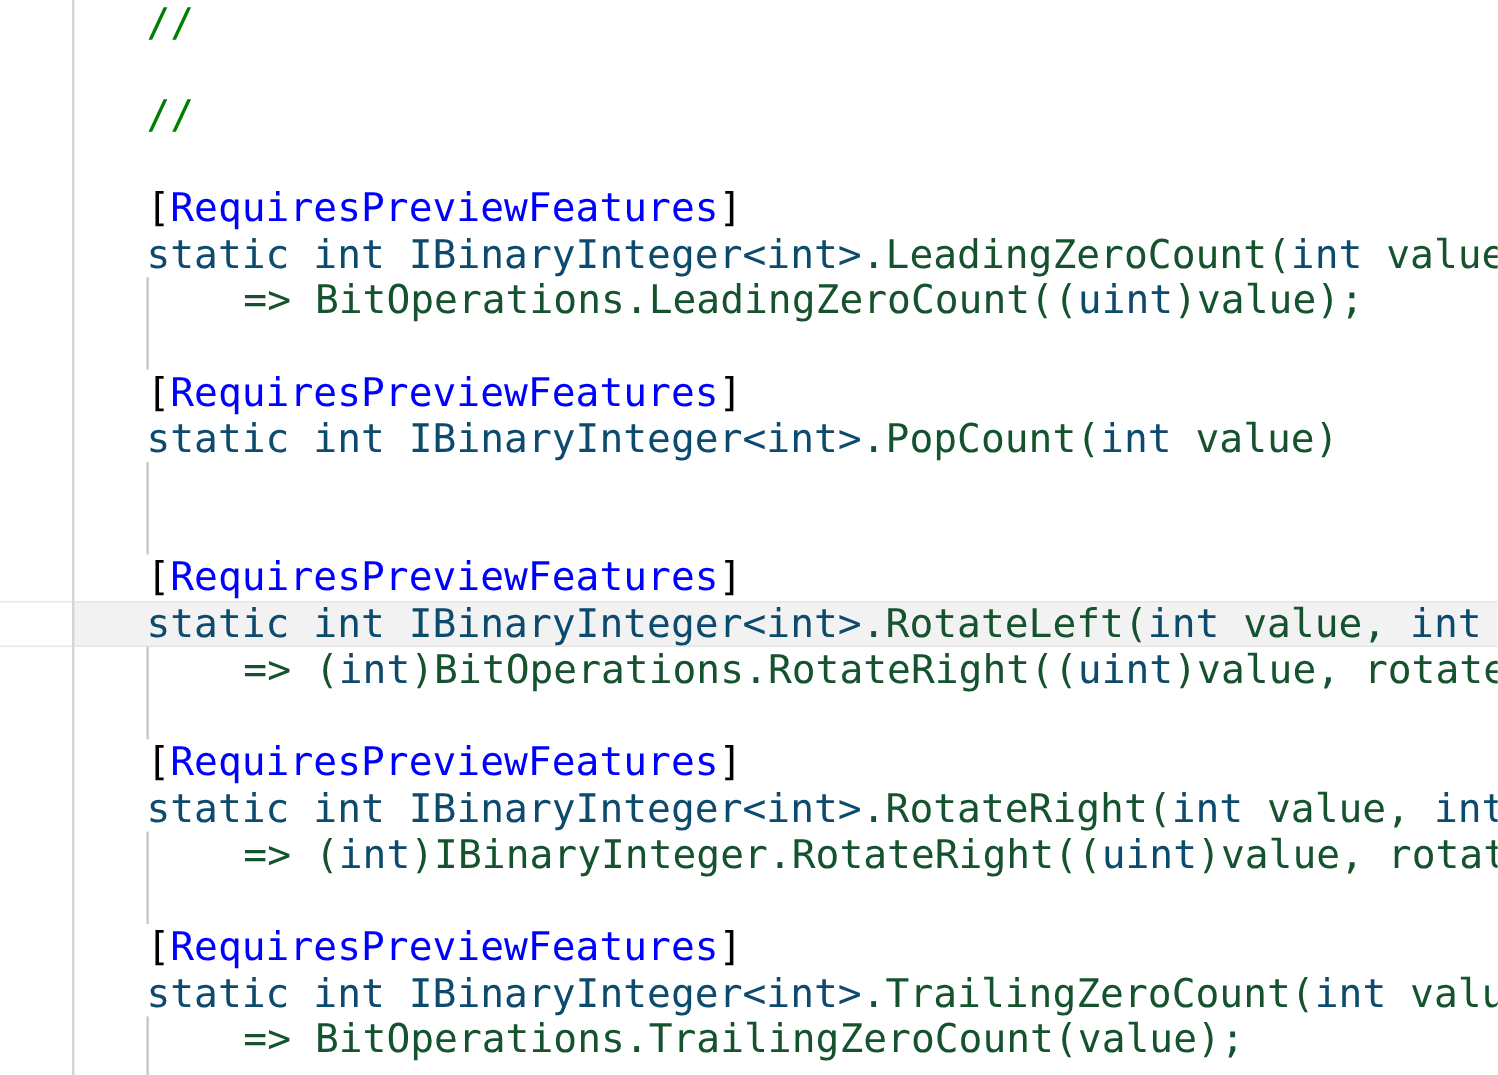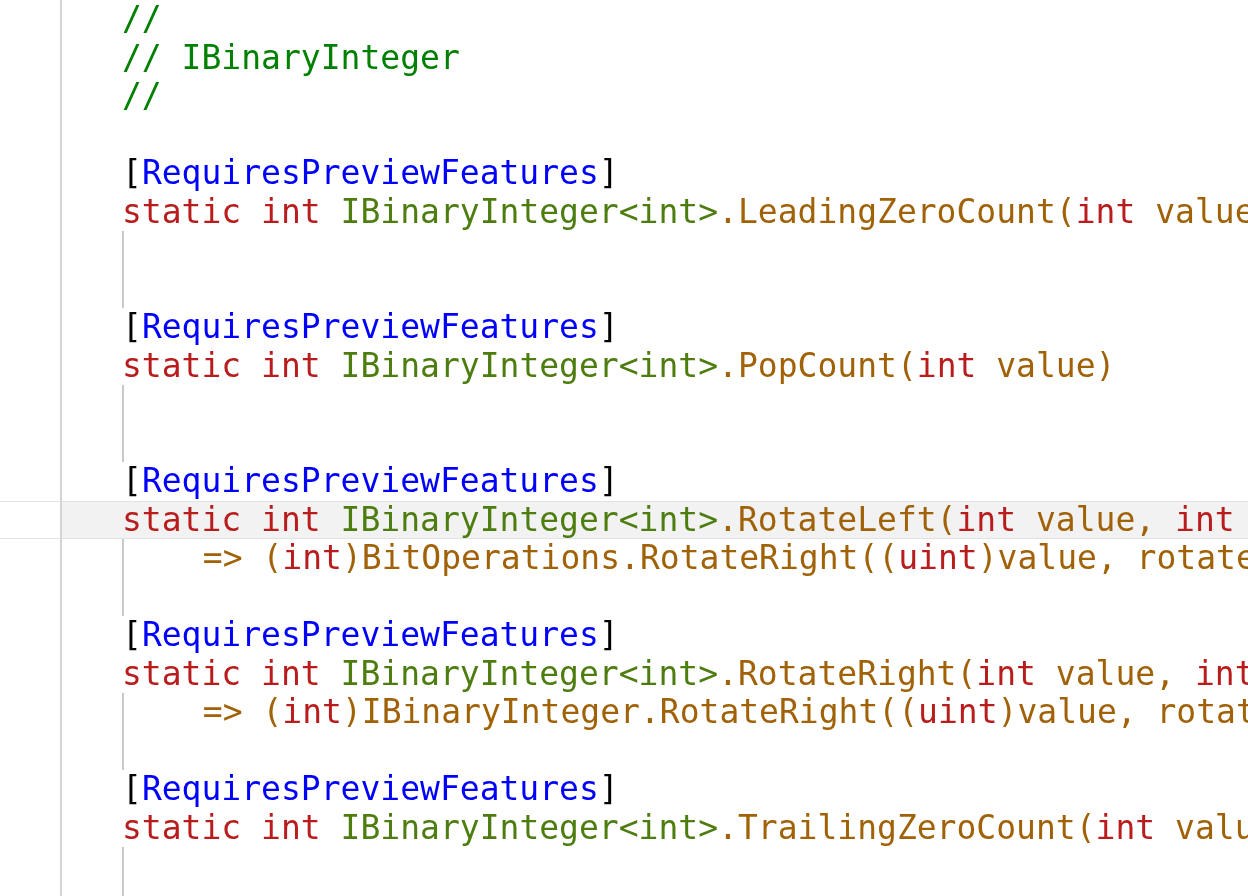--- a/index.html
+++ b/index.html
@@ -96,54 +96,55 @@
   
   .indent-guide {
     position: absolute;
     width: 2px;
     background: #c8c8c8;
     z-index: 2;
   }
 
   
   .tok-comment  { color: #008000; }
-  .tok-keyword  { color: #b91c1c; }
-  .tok-type     { color: #4d7c0f; }
-  .tok-plain    { color: #a16207; }
+  .tok-keyword  { color: #0c4a6e; }
+  .tok-type     { color: #0c4a6e; }
+  .tok-plain    { color: #14532d; }
   .tok-punct    { color: #000000; }
   .tok-attr     { color: #0000ff; }
 </style>
 </head>
 <body>
 
 <div id="editor">
 
   <div class="line-highlight" id="line-highlight" style="top: 500.5px; height: 38.5px;"></div>
 
   <div id="code-surface">
       <div class="code-line" style="top: 0px;"><span class="txt" style="left: 122px;"><span class="tok-comment">//</span></span></div>
-      <div class="code-line" style="top: 38.5px;"><span class="txt" style="left: 122px;"><span class="tok-comment">// IBinaryInteger</span></span></div>
       <div class="code-line" style="top: 77px;"><span class="txt" style="left: 122px;"><span class="tok-comment">//</span></span></div>
       <div class="code-line" style="top: 115.5px;"><span class="txt" style="left: 122px;"></span></div>
       <div class="code-line" style="top: 154px;"><span class="txt" style="left: 122px;"><span class="tok-punct">[</span><span class="tok-attr">RequiresPreviewFeatures</span><span class="tok-punct">]</span></span></div>
       <div class="code-line" style="top: 192.5px;"><span class="txt" style="left: 122px;"><span class="tok-keyword">static</span><span class="tok-plain"> </span><span class="tok-keyword">int</span><span class="tok-plain"> </span><span class="tok-type">IBinaryInteger&lt;int&gt;</span><span class="tok-plain">.LeadingZeroCount(</span><span class="tok-keyword">int</span><span class="tok-plain"> value)</span></span></div>
+      <div class="code-line" style="top: 231px;"><span class="txt" style="left: 202.8px;"><span class="tok-plain">=&gt; BitOperations.LeadingZeroCount((</span><span class="tok-keyword">uint</span><span class="tok-plain">)value);</span></span></div>
       <div class="code-line" style="top: 269.5px;"><span class="txt" style="left: 122px;"></span></div>
       <div class="code-line" style="top: 308px;"><span class="txt" style="left: 122px;"><span class="tok-punct">[</span><span class="tok-attr">RequiresPreviewFeatures</span><span class="tok-punct">]</span></span></div>
       <div class="code-line" style="top: 346.5px;"><span class="txt" style="left: 122px;"><span class="tok-keyword">static</span><span class="tok-plain"> </span><span class="tok-keyword">int</span><span class="tok-plain"> </span><span class="tok-type">IBinaryInteger&lt;int&gt;</span><span class="tok-plain">.PopCount(</span><span class="tok-keyword">int</span><span class="tok-plain"> value)</span></span></div>
       <div class="code-line" style="top: 423.5px;"><span class="txt" style="left: 122px;"></span></div>
       <div class="code-line" style="top: 462px;"><span class="txt" style="left: 122px;"><span class="tok-punct">[</span><span class="tok-attr">RequiresPreviewFeatures</span><span class="tok-punct">]</span></span></div>
       <div class="code-line" style="top: 500.5px;"><span class="txt" style="left: 122px;"><span class="tok-keyword">static</span><span class="tok-plain"> </span><span class="tok-keyword">int</span><span class="tok-plain"> </span><span class="tok-type">IBinaryInteger&lt;int&gt;</span><span class="tok-plain">.RotateLeft(</span><span class="tok-keyword">int</span><span class="tok-plain"> value, </span><span class="tok-keyword">int</span><span class="tok-plain"> rotateAmount)</span></span></div>
       <div class="code-line" style="top: 539px;"><span class="txt" style="left: 202.8px;"><span class="tok-plain">=&gt; (</span><span class="tok-keyword">int</span><span class="tok-plain">)BitOperations.RotateRight((</span><span class="tok-keyword">uint</span><span class="tok-plain">)value, rotateAmount);</span></span></div>
       <div class="code-line" style="top: 577.5px;"><span class="txt" style="left: 122px;"></span></div>
       <div class="code-line" style="top: 616px;"><span class="txt" style="left: 122px;"><span class="tok-punct">[</span><span class="tok-attr">RequiresPreviewFeatures</span><span class="tok-punct">]</span></span></div>
       <div class="code-line" style="top: 654.5px;"><span class="txt" style="left: 122px;"><span class="tok-keyword">static</span><span class="tok-plain"> </span><span class="tok-keyword">int</span><span class="tok-plain"> </span><span class="tok-type">IBinaryInteger&lt;int&gt;</span><span class="tok-plain">.RotateRight(</span><span class="tok-keyword">int</span><span class="tok-plain"> value, </span><span class="tok-keyword">int</span></span></div>
       <div class="code-line" style="top: 693px;"><span class="txt" style="left: 202.8px;"><span class="tok-plain">=&gt; (</span><span class="tok-keyword">int</span><span class="tok-plain">)IBinaryInteger.RotateRight((</span><span class="tok-keyword">uint</span><span class="tok-plain">)value, rotateAmount);</span></span></div>
       <div class="code-line" style="top: 731.5px;"><span class="txt" style="left: 122px;"></span></div>
       <div class="code-line" style="top: 770px;"><span class="txt" style="left: 122px;"><span class="tok-punct">[</span><span class="tok-attr">RequiresPreviewFeatures</span><span class="tok-punct">]</span></span></div>
       <div class="code-line" style="top: 808.5px;"><span class="txt" style="left: 122px;"><span class="tok-keyword">static</span><span class="tok-plain"> </span><span class="tok-keyword">int</span><span class="tok-plain"> </span><span class="tok-type">IBinaryInteger&lt;int&gt;</span><span class="tok-plain">.TrailingZeroCount(</span><span class="tok-keyword">int</span><span class="tok-plain"> value)</span></span></div>
+      <div class="code-line" style="top: 847px;"><span class="txt" style="left: 202.8px;"><span class="tok-plain">=&gt; BitOperations.TrailingZeroCount(value);</span></span></div>
     </div>
 
   <div id="indent-guides">
       <div class="indent-guide" style="left: 122px; top: 231px; height: 77px;"></div>
       <div class="indent-guide" style="left: 122px; top: 385px; height: 77px;"></div>
       <div class="indent-guide" style="left: 122px; top: 539px; height: 77px;"></div>
       <div class="indent-guide" style="left: 122px; top: 693px; height: 77px;"></div>
       <div class="indent-guide" style="left: 122px; top: 847px; height: 49px;"></div>
     </div>
 

